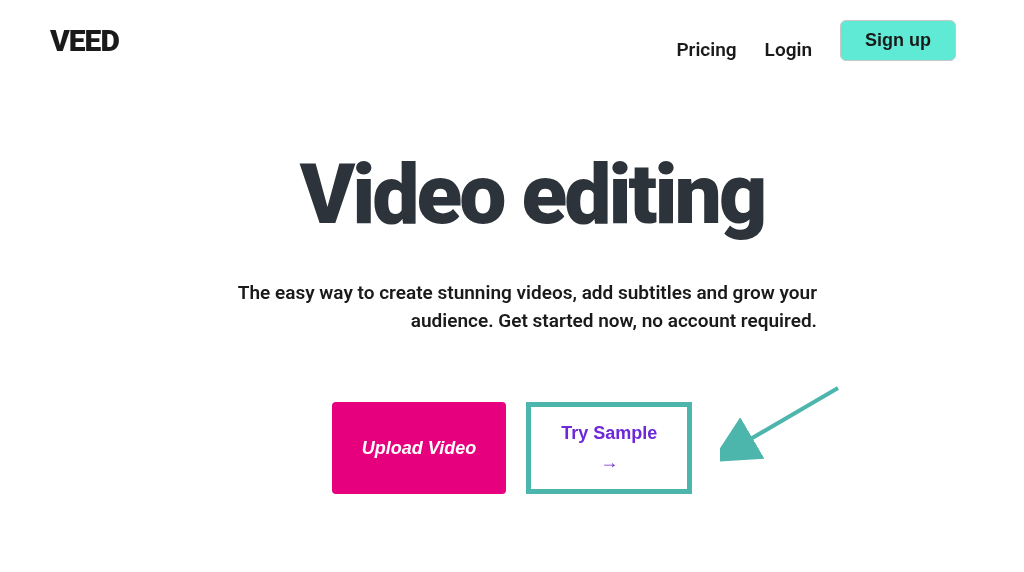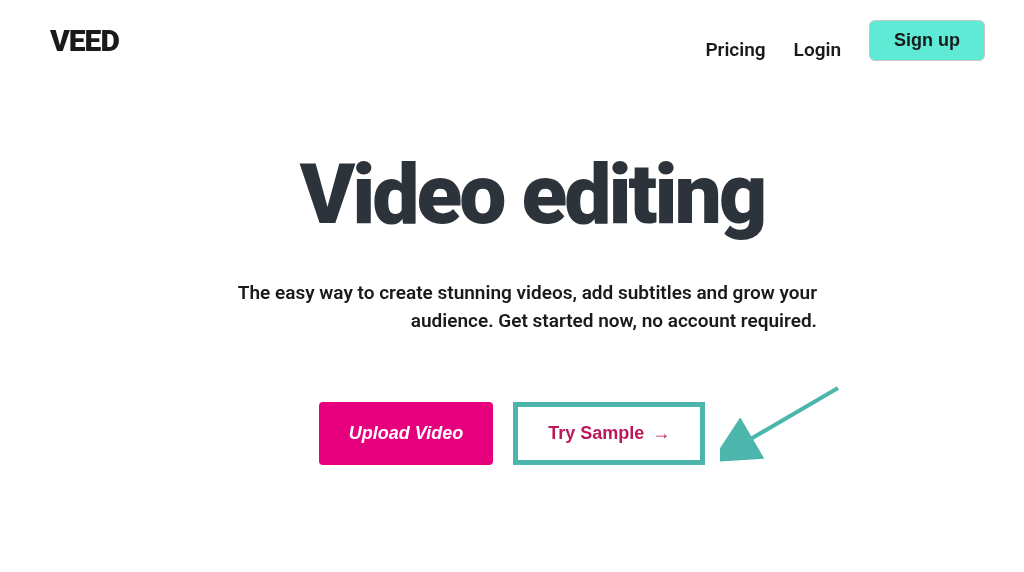--- a/index.html
+++ b/index.html
@@ -12,21 +12,21 @@
       background: #ffffff;
       width: 1024px;
       height: 572px;
       overflow: hidden;
       position: relative;
     }
     .header {
       display: flex;
       justify-content: space-between;
       align-items: center;
-      padding: 20px 39px 0 50px;
+      padding: 20px 68px 0 50px;
     }
     .logo {
       font-size: 30px;
       font-weight: 900;
       color: #1a1a1a;
       letter-spacing: -1px;
     }
     .nav-right {
       display: flex;
       align-items: flex-end;
@@ -83,29 +83,30 @@
       font-size: 18px;
       font-weight: 700;
       border: none;
       border-radius: 4px;
       padding: 17px 30px;
       cursor: pointer;
       font-style: italic;
     }
     .sample-btn {
       background: #ffffff;
-      color: #be185d;
+      color: #6d28d9;
       font-size: 18px;
       font-weight: 700;
       border: 5px solid #4db6ac;
       padding: 16px 30px;
       cursor: pointer;
       display: flex;
       align-items: center;
       gap: 8px;
+      flex-direction: column;
     }
     .arrow-annotation {
       position: absolute;
       top: 378px;
       left: 720px;
       pointer-events: none;
     }
   </style>
 </head>
 <body>

